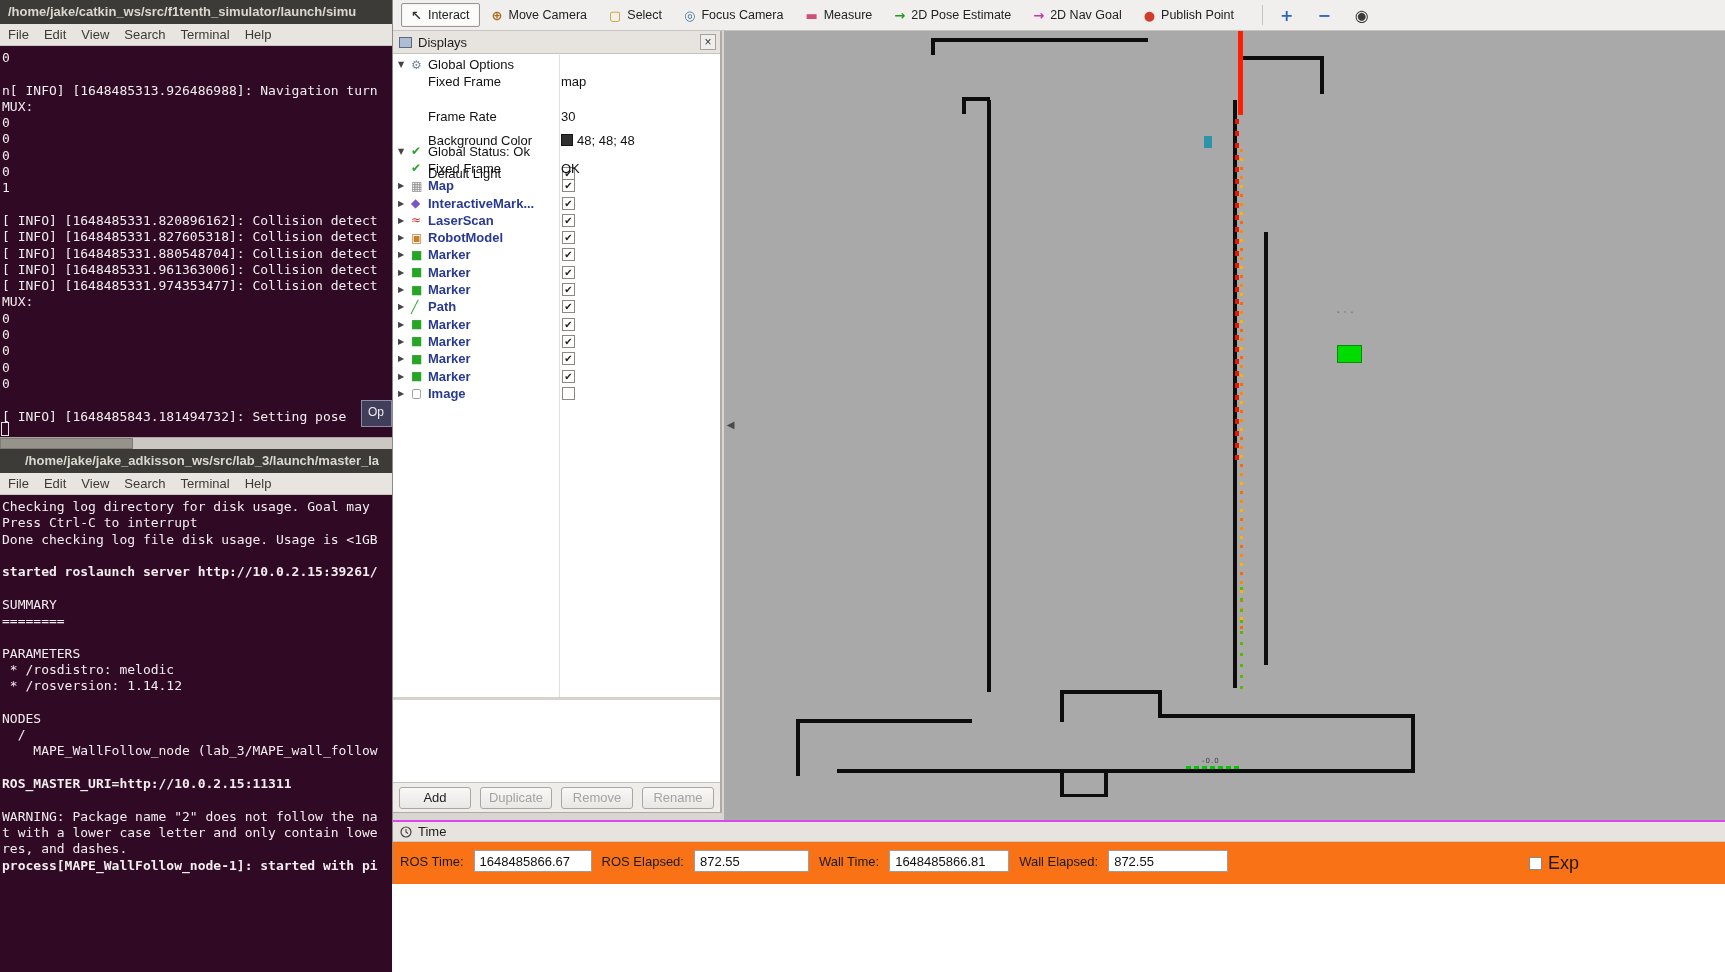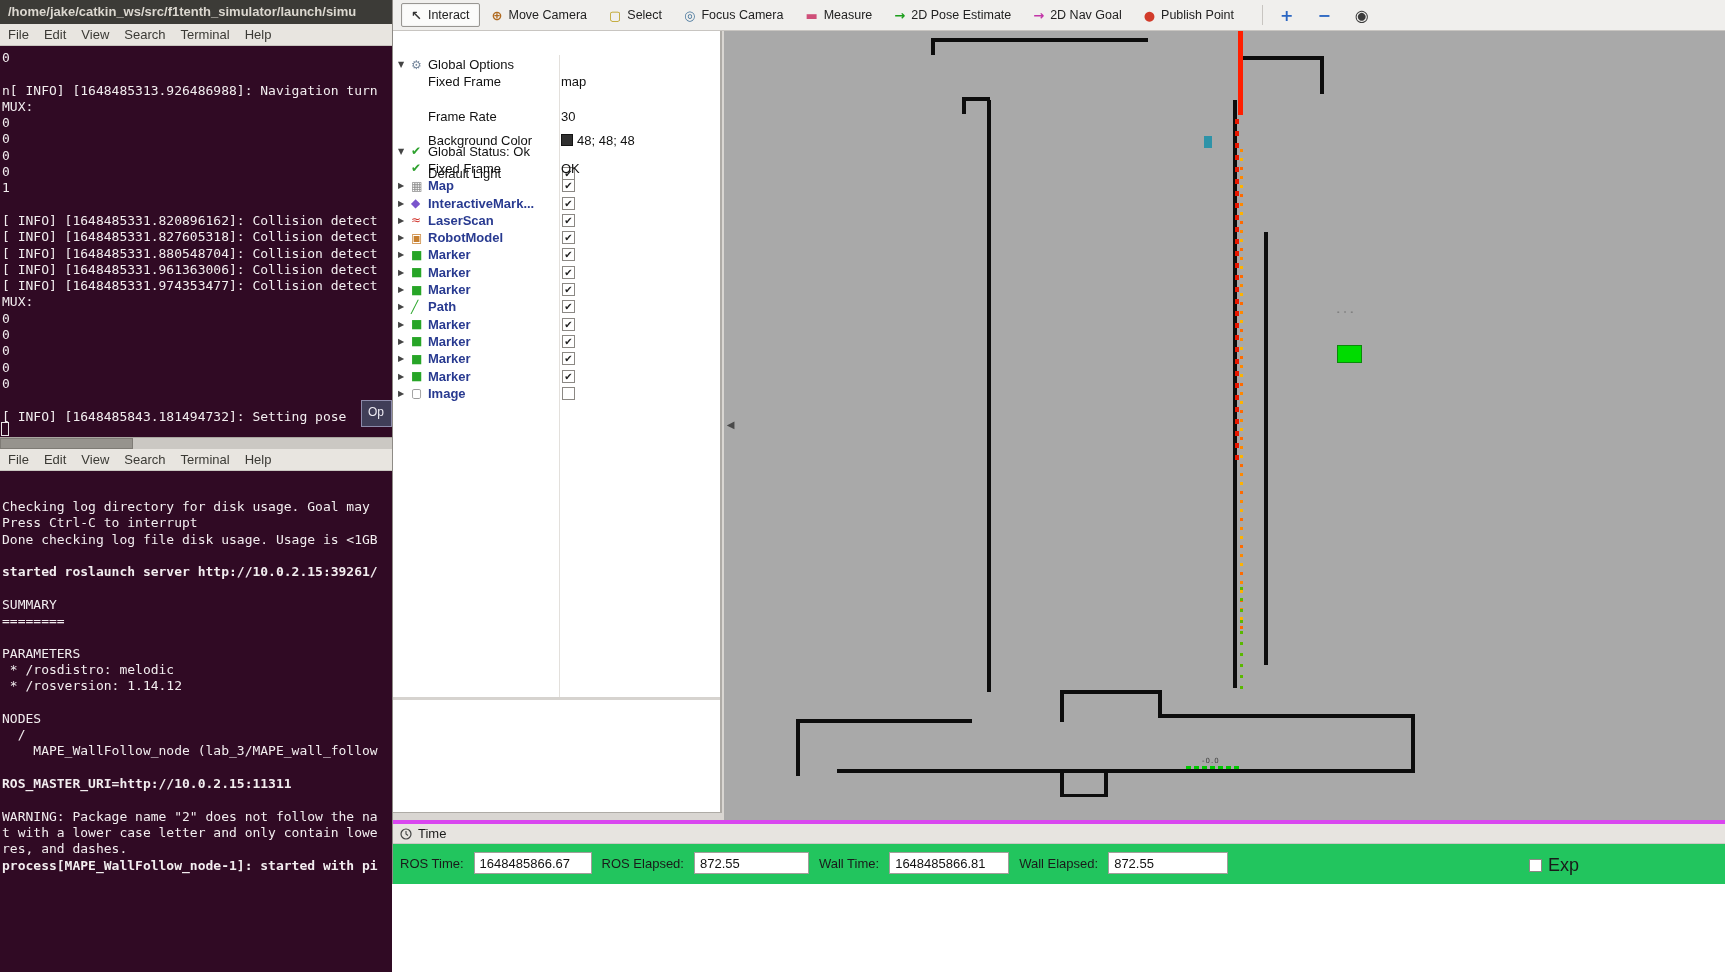--- a/index.html
+++ b/index.html
@@ -54,21 +54,21 @@
 .help-area{position:absolute;left:0;right:0;top:669px;height:83px;background:#fff}
 #display-buttons{position:absolute;left:0;right:0;bottom:0;height:30px;background:#efedea;border-top:1px solid #c6c3bf;display:flex;align-items:center;gap:9px;padding-left:6px}
 .pbtn{width:72px;height:22px;border:1px solid #aaa7a3;border-radius:3px;background:linear-gradient(#f9f8f7,#e9e7e4);font-size:13px;color:#222;text-align:center;line-height:20px}
 .pbtn.disabled{color:#a5a3a0}
 
 #viewport{position:absolute;left:331px;top:31px;width:1002px;height:789px;background:#a9a9a9;overflow:hidden}
 #collapse-handle{position:absolute;left:0;top:381px;width:13px;height:26px;color:#4a4a4a;font-size:10px;line-height:26px;text-align:center;font-family:"DejaVu Sans",sans-serif;z-index:5}
 .mrect{position:absolute}
 .tinytext{position:absolute;font-size:7px;color:#3d3d3d;letter-spacing:1px;line-height:7px;font-family:"DejaVu Sans",sans-serif}
 
-#time-panel{position:absolute;left:0;right:0;top:820px;height:64px;background:#22c55e;border-top:4px solid #d946ef}
+#time-panel{position:absolute;left:0;right:0;top:820px;height:64px;background:#f97316;border-top:2px solid #d946ef}
 .time-header{height:20px;background:#e7e4e0;border-bottom:1px solid #ccc9c5;display:flex;align-items:center;gap:6px;padding-left:7px}
 #time-fields{display:flex;align-items:center;gap:10px;padding:8px 0 0 7px}
 .tlabel{font-size:13px;color:#1a1a1a;white-space:nowrap}
 .tinput{height:22px;border:1px solid #a19e9a;background:#fff;font-size:13px;font-family:"Liberation Sans",sans-serif;padding:0 5px;color:#111}
 .exp-group{position:absolute;left:1136px;top:31px;display:flex;align-items:center;gap:6px}
 .exp-group .cbox{position:static;flex:none}
 .exp-label{font-size:18px;color:#1a1a1a;white-space:nowrap}
 </style>
 </head>
 <body>
@@ -112,20 +112,23 @@
         <div class="tline">&nbsp;</div>
         <div class="tline">[ INFO] [1648485843.181494732]: Setting pose</div>
       </div>
     <div class="cursor"></div>
     <div class="hscroll">
       <div class="hhandle"></div>
     </div>
   </section>
 
   <section class="term" id="term-bottom" style="top:449px;height:523px">
+    <div class="titlebar">
+      <span>/home/jake/jake_adkisson_ws/src/lab_3/launch/master_la</span>
+    </div>
     <div class="menubar">
         <span class="menu-item">File</span>
         <span class="menu-item">Edit</span>
         <span class="menu-item">View</span>
         <span class="menu-item">Search</span>
         <span class="menu-item">Terminal</span>
         <span class="menu-item">Help</span>
       </div>
     <div class="screen" id="screen-bottom">
         <div class="tline">Checking log directory for disk usage. Goal may</div>
@@ -203,20 +206,25 @@
           <div class="tool icon-only">
             <span class="tool-icon big" style="color: rgb(43, 102, 194);">−</span>
           </div>
           <div class="tool icon-only">
             <span class="tool-icon big" style="color: rgb(59, 59, 59);">◉</span>
           </div>
         </div>
     </div>
 
     <div id="displays-panel">
+      <div class="panel-header">
+        <span class="monitor-icon"></span>
+        <span class="panel-title">Displays</span>
+        <span class="close-btn">×</span>
+      </div>
       <div id="tree">
         <div class="colsep"></div>
       <div class="trow" style="top: 1px;">
             <span class="arrow">▼</span>
             <span class="ricon" style="color: rgb(118, 135, 156);">⚙</span>
             <span class="rlabel">Global Options</span>
           </div>
           <div class="trow" style="top: 18.3px;">
             <span class="arrow"></span>
             <span class="ricon"></span>
@@ -335,20 +343,26 @@
           </div>
           <div class="trow" style="top: 329.7px;">
             <span class="arrow">▶</span>
             <span class="ricon" style="color: rgb(125, 125, 125);">▢</span>
             <span class="rlabel display-name">Image</span>
             <span class="cbox"></span>
           </div>
         </div>
       <div class="tree-splitter"></div>
       <div class="help-area"></div>
+      <div id="display-buttons">
+          <div class="pbtn">Add</div>
+          <div class="pbtn disabled">Duplicate</div>
+          <div class="pbtn disabled">Remove</div>
+          <div class="pbtn disabled">Rename</div>
+        </div>
     </div>
 
     <div id="viewport">
       <div id="collapse-handle">◀</div>
     <div class="mrect" style="left: 207px; top: 7px; width: 217px; height: 4px; background: rgb(13, 13, 13);"></div>
         <div class="mrect" style="left: 207px; top: 7px; width: 4px; height: 17px; background: rgb(13, 13, 13);"></div>
         <div class="mrect" style="left: 518px; top: 25px; width: 82px; height: 4px; background: rgb(13, 13, 13);"></div>
         <div class="mrect" style="left: 596px; top: 25px; width: 4px; height: 38px; background: rgb(13, 13, 13);"></div>
         <div class="mrect" style="left: 238px; top: 66px; width: 28px; height: 4px; background: rgb(13, 13, 13);"></div>
         <div class="mrect" style="left: 238px; top: 66px; width: 4px; height: 17px; background: rgb(13, 13, 13);"></div>

